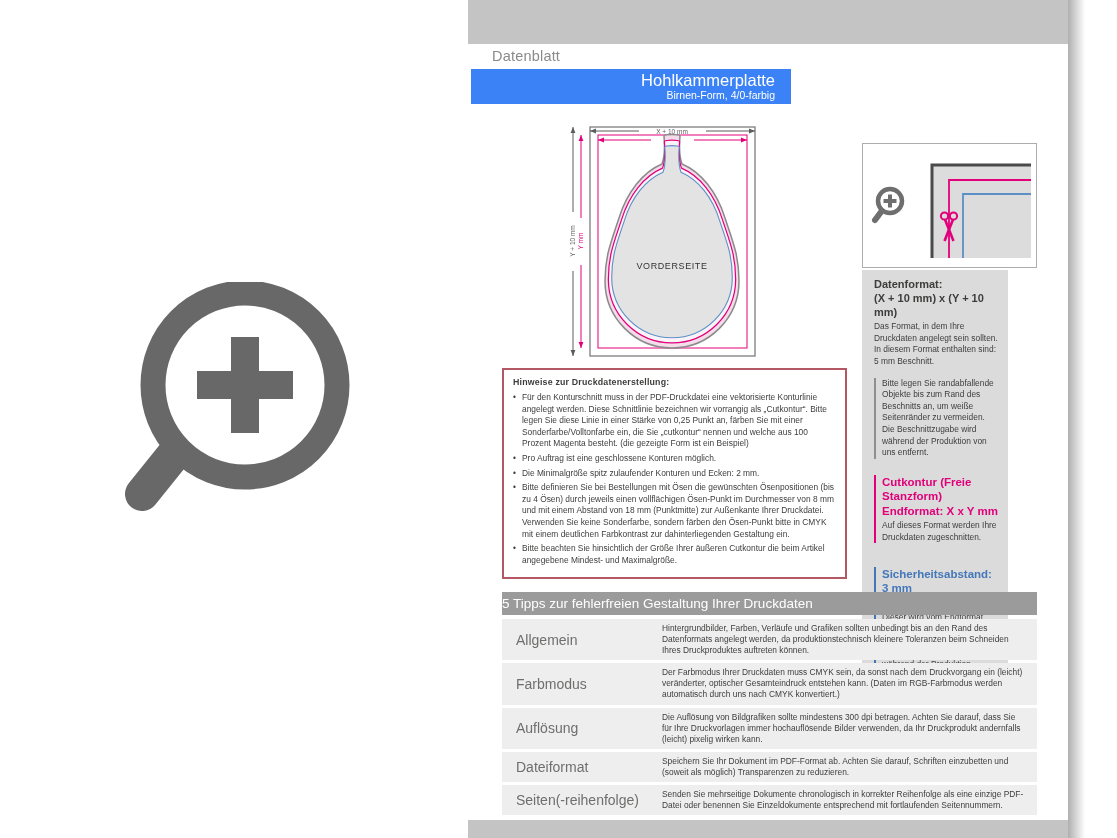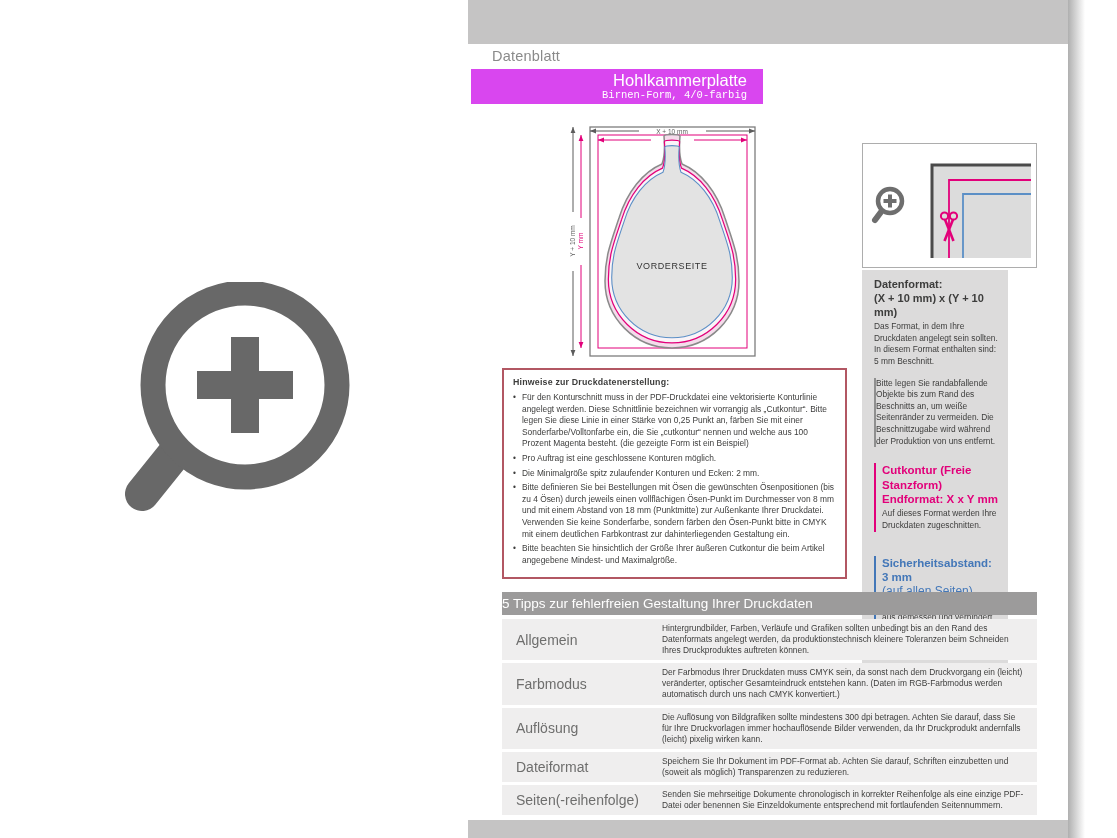--- a/index.html
+++ b/index.html
@@ -11,24 +11,24 @@
 
   .page { position:absolute; left:468px; top:0; width:600px; height:838px; background:#fff; }
   .page-shadow { position:absolute; left:1068px; top:0; width:17px; height:838px;
     background:linear-gradient(to right, rgba(110,110,110,.55), rgba(255,255,255,0)); }
 
   .band-top { position:absolute; left:0; top:0; width:600px; height:44px; background:#c5c4c4; }
   .band-bottom { position:absolute; left:0; top:820px; width:600px; height:18px; background:#c5c4c4; }
 
   .datenblatt-tab { position:absolute; left:3px; top:44px; width:120px; height:25px; background:#fff;
     font-size:14.5px; color:#8a8a8a; line-height:25px; padding-left:21px; letter-spacing:.2px; }
-  .title-band { position:absolute; left:3px; top:69px; width:292px; height:35px; background:#d946ef;
+  .title-band { position:absolute; left:3px; top:69px; width:320px; height:35px; background:#3b82f6;
     color:#fff; text-align:right; padding:3px 16px 0 0; }
   .title-band .t1 { font-size:16.5px; line-height:17px; }
-  .title-band .t2 { font-size:10.5px; line-height:12px;font-family:Liberation Mono, monospace; }
+  .title-band .t2 { font-size:10.5px; line-height:12px; }
 
   .pear-svg { position:absolute; left:97px; top:118px; }
   .dim-label { font-size:6.5px; fill:#5c5c5c; }
   .dim-label.mag { fill:#e2007a; }
 
   .hinweise { position:absolute; left:34px; top:368px; width:345px; background:#fff;
     border:2px solid #b25763; padding:7px 9px 8px 9px; }
   .hinweise .h-title { font-size:8.8px; font-weight:bold; margin-bottom:5px; letter-spacing:.2px; }
   .h-bullet { display:flex; font-size:8.4px; line-height:1.38; margin-bottom:3px; }
   .h-bullet .dot { width:9px; flex:0 0 9px; color:#3d3d3c; }
@@ -37,21 +37,21 @@
     background:#fff; border:1px solid #adadad; }
 
   .info-panel { position:absolute; left:394px; top:270px; width:146px; background:#dcdbdb;
     padding:8px 10px 10px 12px; border-bottom:1px solid #b5b5b5; }
   .info-panel .sec { margin-bottom:10px; }
   .ip-h { font-size:11px; font-weight:bold; line-height:1.25; color:#3d3d3c; }
   .ip-h.mag { color:#e2007a; font-size:11.5px; }
   .ip-h.blu { color:#4377b8; font-size:11.5px; }
   .ip-sub-blu { font-size:12px; color:#4377b8; line-height:1.2; }
   .ip-body { font-size:8.4px; line-height:1.38; color:#3d3d3c; margin-top:2px; }
-  .bordered-gray { border-left:2px solid #8f8f8f; }
+  .bordered-gray { border-left:2px solid #8f8f8f; padding-left:6px; }
   .bordered-mag { border-left:2px solid #e2007a; padding-left:6px; }
   .bordered-blu { border-left:2px solid #4377b8; padding-left:6px; }
 
   .tips-header { position:absolute; left:34px; top:592px; width:535px; height:23px; background:#9c9b9b;
     color:#fff; font-size:13.5px; line-height:23px; }
   .tips-rows { position:absolute; left:34px; top:619px; width:535px; }
   .tip-row { display:flex; background:#efeeee; margin-bottom:3px; align-items:center; }
   .tip-row.tall { min-height:41px; }
   .tip-row.short { min-height:30px; }
   .tip-label { flex:0 0 160px; font-size:14px; color:#6e6e6d; padding-left:14px; }

